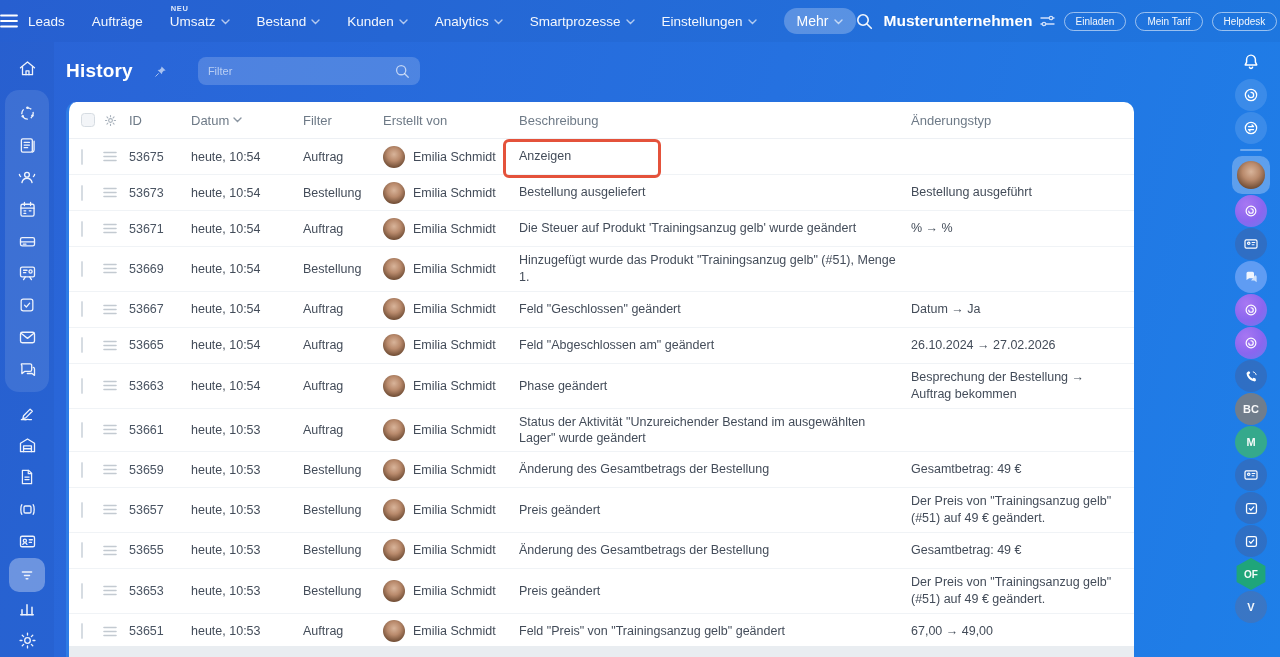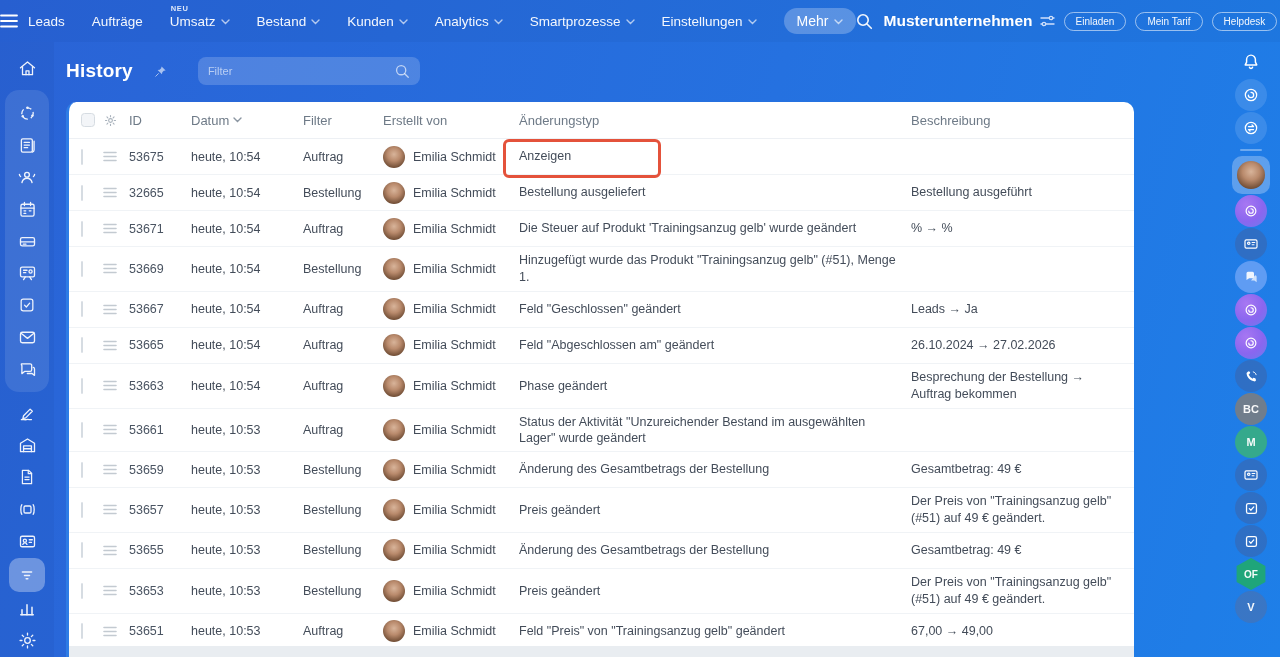--- a/index.html
+++ b/index.html
@@ -414,24 +414,24 @@
           <path d="M1 1l3.5 3.5L8 1" stroke="#8a95a1" stroke-width="1.4" fill="none" stroke-linecap="round"></path>
         </svg>
     </div>
     <div class="th">
         <span>Filter</span>
       </div>
     <div class="th">
         <span>Erstellt von</span>
       </div>
     <div class="th">
+        <span>Beschreibung</span>
+      </div>
+    <div class="th">
         <span>Änderungstyp</span>
-      </div>
-    <div class="th">
-        <span>Beschreibung</span>
       </div>
   </div>
   <div class="tbody">
   <div class="grid trow highlighted">
     <div><span class="cb"></span></div>
     <div class="rowmenu">
       <svg width="14" height="11" viewBox="0 0 14 11">
             <path d="M1 1.5h12M1 5.5h12M1 9.5h12" stroke="#c3cad1" stroke-width="1.6" stroke-linecap="round"></path>
           </svg>
     </div>
@@ -446,21 +446,21 @@
     <div class="cell-desc"></div>
   </div>
 
   <div class="grid trow">
     <div><span class="cb"></span></div>
     <div class="rowmenu">
       <svg width="14" height="11" viewBox="0 0 14 11">
             <path d="M1 1.5h12M1 5.5h12M1 9.5h12" stroke="#c3cad1" stroke-width="1.6" stroke-linecap="round"></path>
           </svg>
     </div>
-    <div class="cell-id">32665</div>
+    <div class="cell-id">53673</div>
     <div>heute, 10:54</div>
     <div>Bestellung</div>
     <div class="cell-user">
       <span class="face av22"></span>
       <span>Emilia Schmidt</span>
     </div>
     <div class="cell-typ">Bestellung ausgeliefert</div>
     <div class="cell-desc">Bestellung ausgeführt</div>
   </div>
 
@@ -507,21 +507,21 @@
           </svg>
     </div>
     <div class="cell-id">53667</div>
     <div>heute, 10:54</div>
     <div>Auftrag</div>
     <div class="cell-user">
       <span class="face av22"></span>
       <span>Emilia Schmidt</span>
     </div>
     <div class="cell-typ">Feld "Geschlossen" geändert</div>
-    <div class="cell-desc">Leads → Ja</div>
+    <div class="cell-desc">Datum → Ja</div>
   </div>
 
   <div class="grid trow">
     <div><span class="cb"></span></div>
     <div class="rowmenu">
       <svg width="14" height="11" viewBox="0 0 14 11">
             <path d="M1 1.5h12M1 5.5h12M1 9.5h12" stroke="#c3cad1" stroke-width="1.6" stroke-linecap="round"></path>
           </svg>
     </div>
     <div class="cell-id">53665</div>

